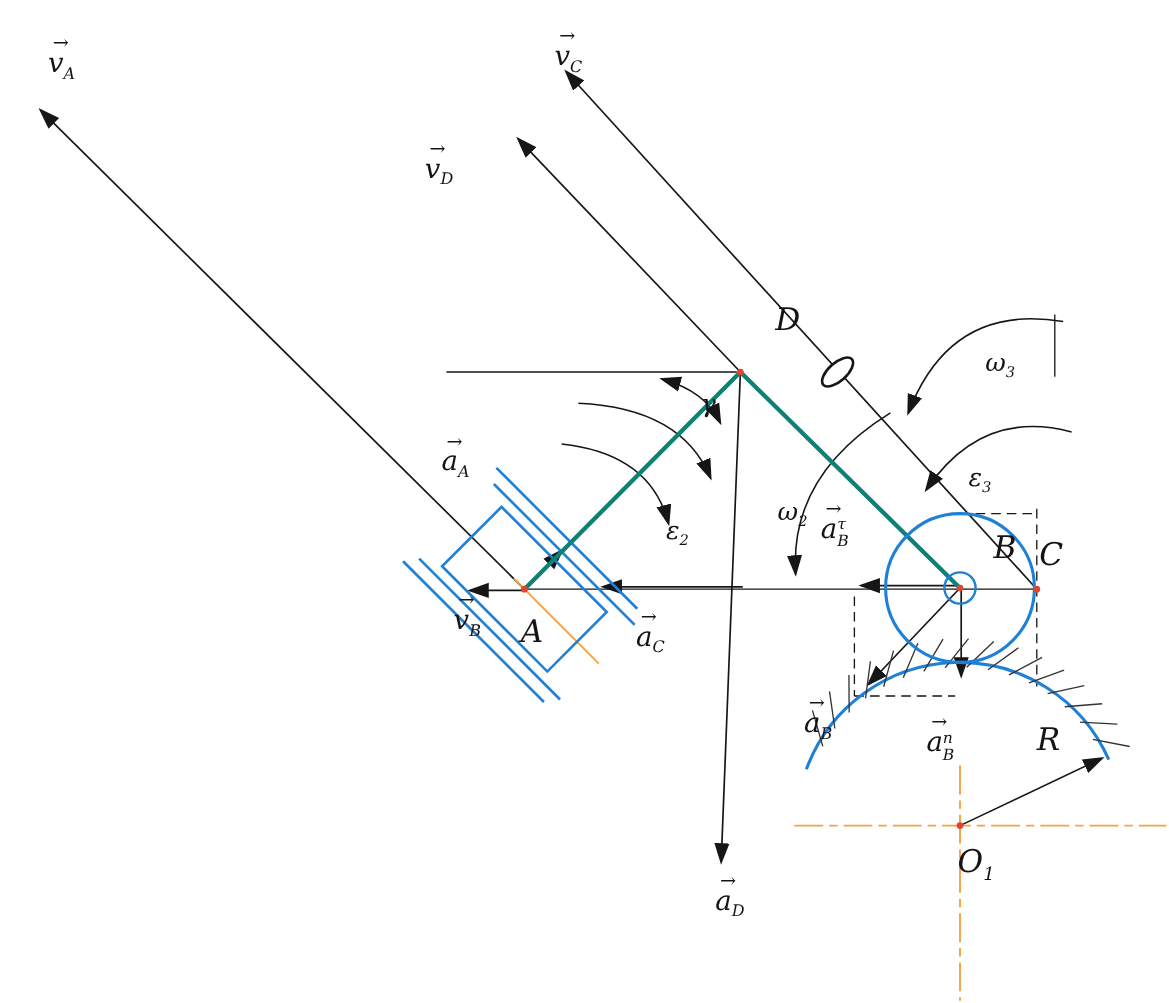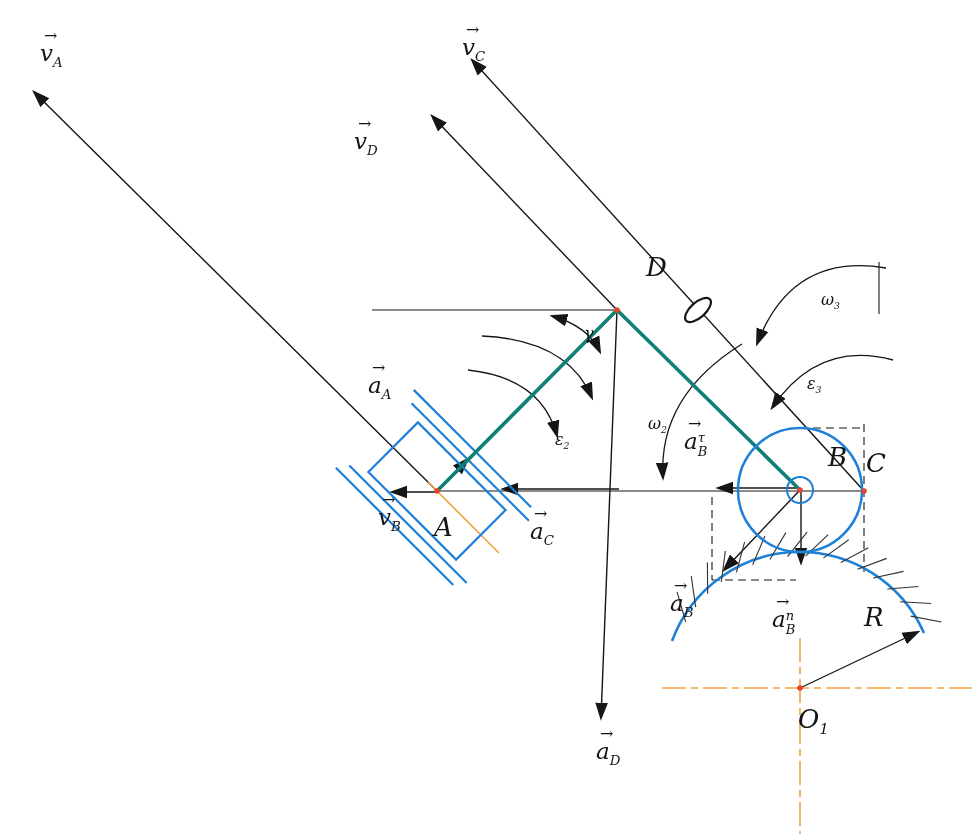--- a/index.html
+++ b/index.html
@@ -3,21 +3,21 @@
 <meta charset="utf-8">
 <style>
   html,body{margin:0;padding:0;background:#fff;}
   #stage{position:relative;width:974px;height:836px;background:#fff;overflow:hidden;
          font-family:"DejaVu Serif",serif;}
   #stage svg{position:absolute;left:0;top:0;}
   .lbl{position:absolute;font-style:italic;color:#141414;font-size:23px;line-height:1;white-space:nowrap;}
   .lbl .arr{display:block;font-style:normal;font-size:16px;line-height:0.75;margin-left:4px;}
   .lbl sub{font-size:0.58em;}
   .lbl.pt{font-size:26px;}
-  .lbl.gk{font-size:16px;}
+  .lbl.gk{font-size:21px;}
   .row{display:inline-flex;align-items:flex-start;}
   .supsub{display:inline-flex;flex-direction:column;font-size:13px;line-height:1.05;transform:translateY(1px);font-style:italic;}
 </style>
 </head>
 <body>
 
 <div id="stage">
 
 <svg width="974" height="836" viewBox="0 0 974 836">
   <defs>
@@ -186,21 +186,21 @@
 </div>
 
 <div class="lbl pt" style="left:866px;top:450px">
   <span>C</span>
 </div>
 
 <div class="lbl gk" style="left:821px;top:292px">
   <span>ω</span><sub>3</sub>
 </div>
 
-<div class="lbl gk" style="left:807px;top:376px">
+<div class="lbl gk" style="left:807px;top:388px">
   <span>ε</span><sub>3</sub>
 </div>
 
 <div class="lbl" style="left:670px;top:580px">
   <span class="arr">→</span>
   <span>a</span><sub>B</sub>
 </div>
 
 <div class="lbl" style="left:772px;top:596px">
   <span class="arr">→</span>

